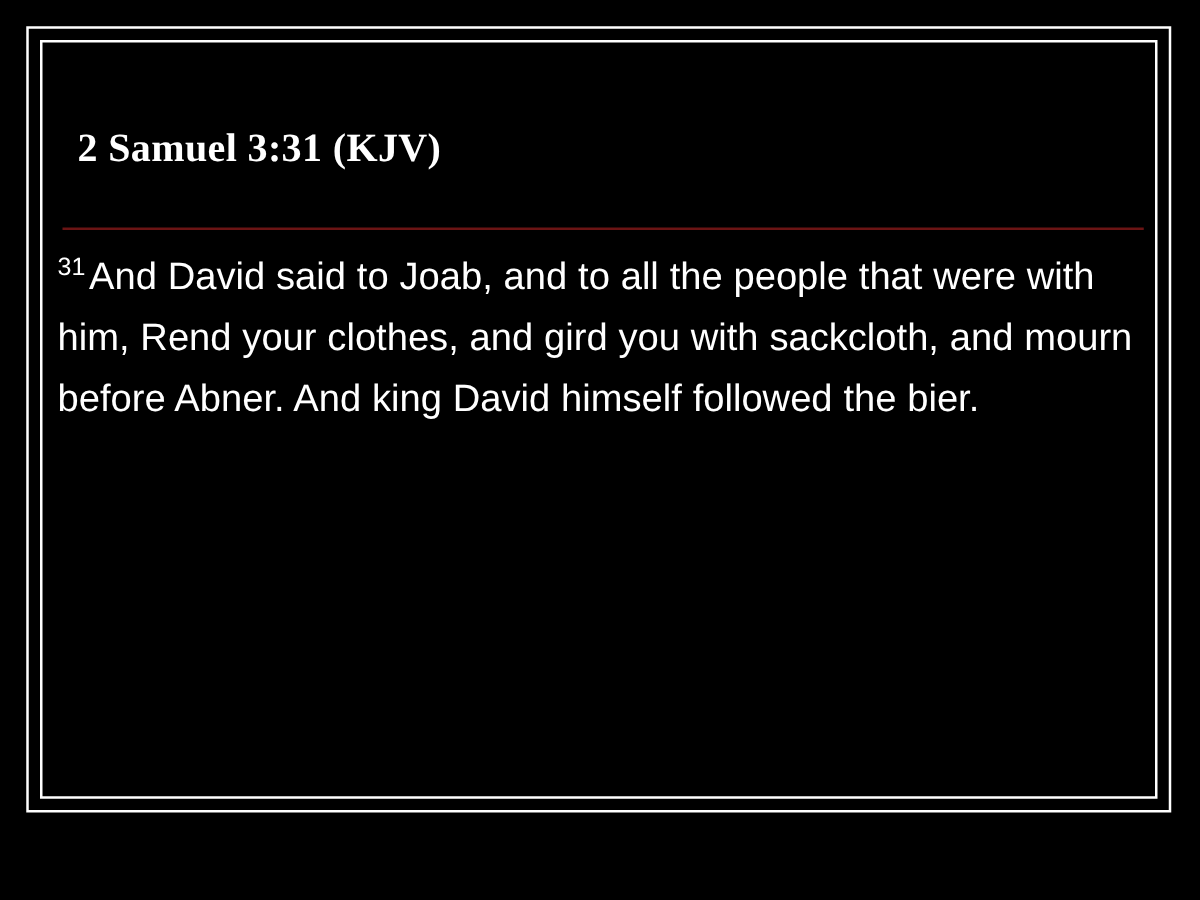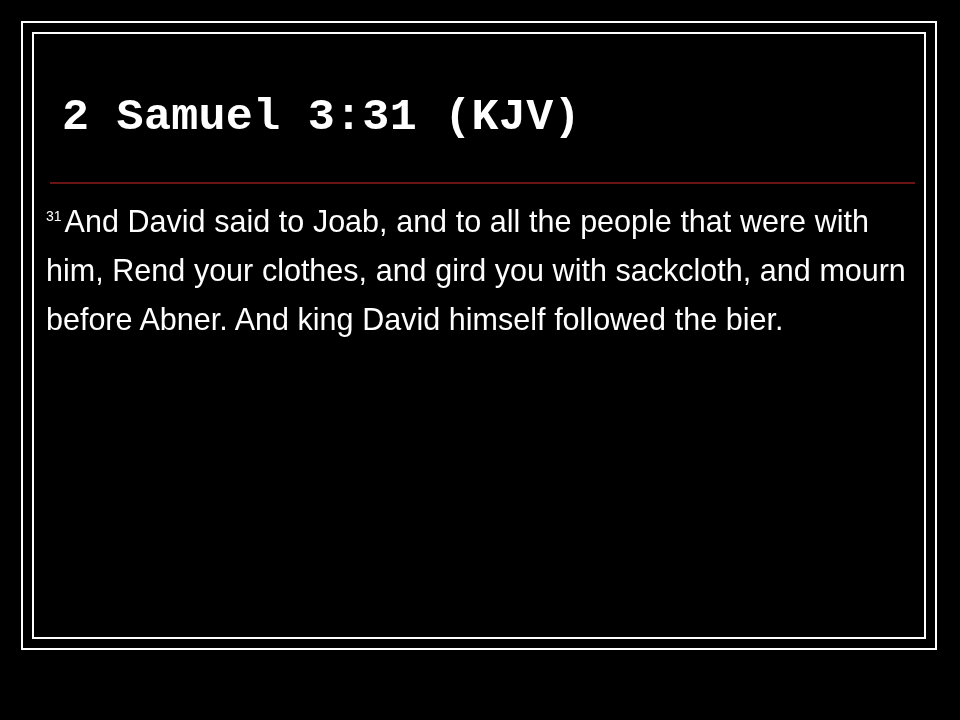--- a/index.html
+++ b/index.html
@@ -61,23 +61,23 @@
   #title-block {
     position: absolute;
     left: 28px;
     top: 58px;
     width: 840px;
   }
 
   #slide-title {
     margin: 0;
     padding: 0;
-    font-family: Liberation Mono, monospace;
+    font-family: Liberation Serif, serif;
     font-weight: bold;
-    font-size: 45px;
+    font-size: 32px;
     line-height: 52px;
     color: #ffffff;
     letter-spacing: 0.3px;
     white-space: nowrap;
   }
 
   #title-divider {
     position: absolute;
     left: 16px;
     top: 148px;
@@ -98,21 +98,21 @@
     padding: 0;
     font-family: "Liberation Sans", sans-serif;
     font-size: 30.5px;
     line-height: 49px;
     color: #ffffff;
     text-align: left;
     word-spacing: 0.2px;
   }
 
   .verse-number {
-    font-size: 14px;
+    font-size: 20px;
     vertical-align: super;
     line-height: 0;
     padding-right: 3px;
     font-family: "Liberation Sans", sans-serif;
   }
 </style>
 </head>
 <body>
 
 <div id="slide" style="background: rgb(0, 0, 0);">

